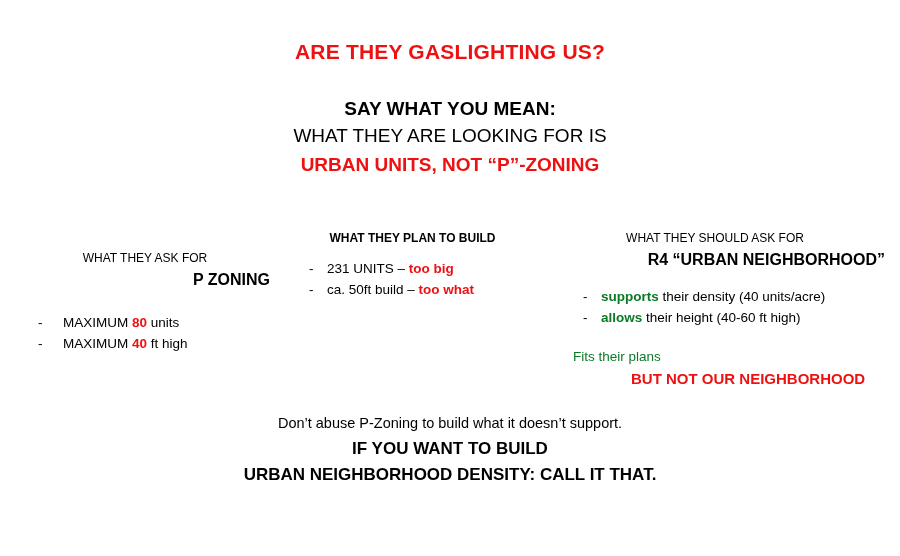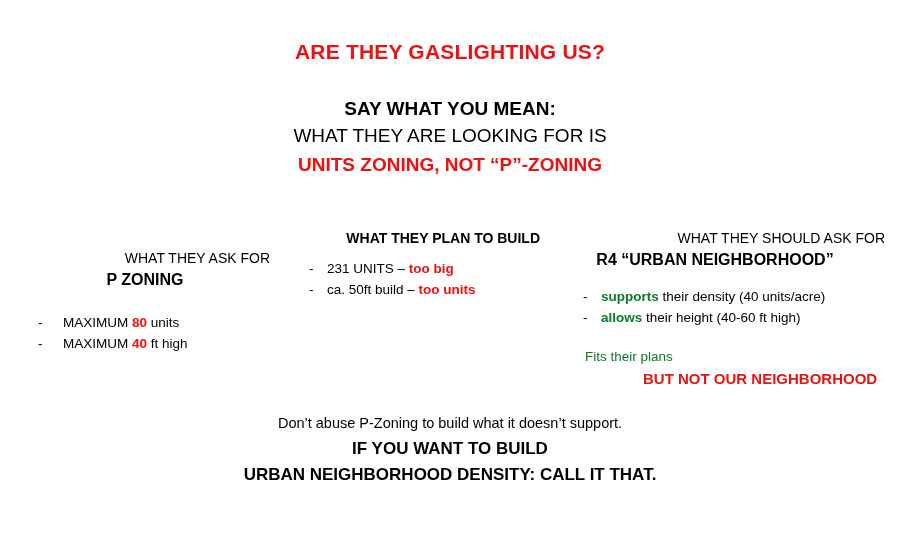--- a/index.html
+++ b/index.html
@@ -64,30 +64,30 @@
 
   
   .col {
     position: absolute;
   }
   .col-1 { left: 20px;  top: 248px; width: 250px; text-align: center; }
   .col-2 { left: 285px; top: 228px; width: 255px; text-align: center; }
   .col-3 { left: 545px; top: 228px; width: 340px; text-align: center; }
 
   .col-title {
-    font-size: 14px;
+    font-size: 12px;
     font-weight: normal;
     line-height: 20px;
-    text-align: right;
   }
   .col-title.b { font-weight: bold; }
   .col-subtitle {
     font-size: 16px;
     font-weight: bold;
     line-height: 24px;
+    text-align: right;
   }
   .col-note {
     font-size: 13px;
     color: #ee1111;
     font-weight: bold;
     line-height: 20px;
     margin-top: 2px;
   }
 
   
@@ -107,21 +107,21 @@
     text-align: left;
   }
   .c1-bullets { margin-left: 18px; margin-top: 20px; }
   .c1-bullets .dash { width: 25px; flex: 0 0 25px; }
   .c2-bullets { margin-left: 24px; margin-top: 10px; }
   .c3-bullets { margin-left: 38px; margin-top: 14px; }
 
   .c3-extra {
     margin-top: 18px;
     text-align: left;
-    margin-left: 40px;
+    margin-left: 28px;
   }
   .fits {
     font-size: 13.5px;
     color: #0a7a28;
     line-height: 22px;
   }
   .butnot {
     font-size: 15px;
     font-weight: bold;
     color: #ee1111;
@@ -156,21 +156,21 @@
 </head>
 <body>
 
 <div class="slide">
 
   <div class="headline">ARE THEY GASLIGHTING US?</div>
 
   <div class="subhead">
     <div class="line1">SAY WHAT YOU MEAN:</div>
     <div class="line2">WHAT THEY ARE LOOKING FOR IS</div>
-    <div class="line3">UNITS ZONING, NOT “P”-ZONING</div>
+    <div class="line3">URBAN UNITS, NOT “P”-ZONING</div>
   </div>
 
   <div class="col col-1">
     <div class="col-title">WHAT THEY ASK FOR</div>
     <div class="col-subtitle">P ZONING</div>
     <div class="bullets c1-bullets">
       <div class="row">
         <span class="dash">-</span>
         <span><span>MAXIMUM   </span><span class="red bold">80</span><span> units</span></span>
       </div>
@@ -183,21 +183,21 @@
 
   <div class="col col-2">
     <div class="col-title b">WHAT THEY PLAN TO BUILD</div>
     <div class="bullets c2-bullets">
       <div class="row">
         <span class="dash">-</span>
         <span><span>231 UNITS  – </span><span class="red bold">too big</span><span></span></span>
       </div>
       <div class="row">
         <span class="dash">-</span>
-        <span><span>ca. 50ft build – </span><span class="red bold">too units</span><span></span></span>
+        <span><span>ca. 50ft build – </span><span class="red bold">too what</span><span></span></span>
       </div>
     </div>
   </div>
 
   <div class="col col-3">
     <div class="col-title">WHAT THEY SHOULD ASK FOR</div>
     <div class="col-subtitle">R4 “URBAN NEIGHBORHOOD”</div>
     <div class="bullets c3-bullets">
       <div class="row">
         <span class="dash">-</span>

